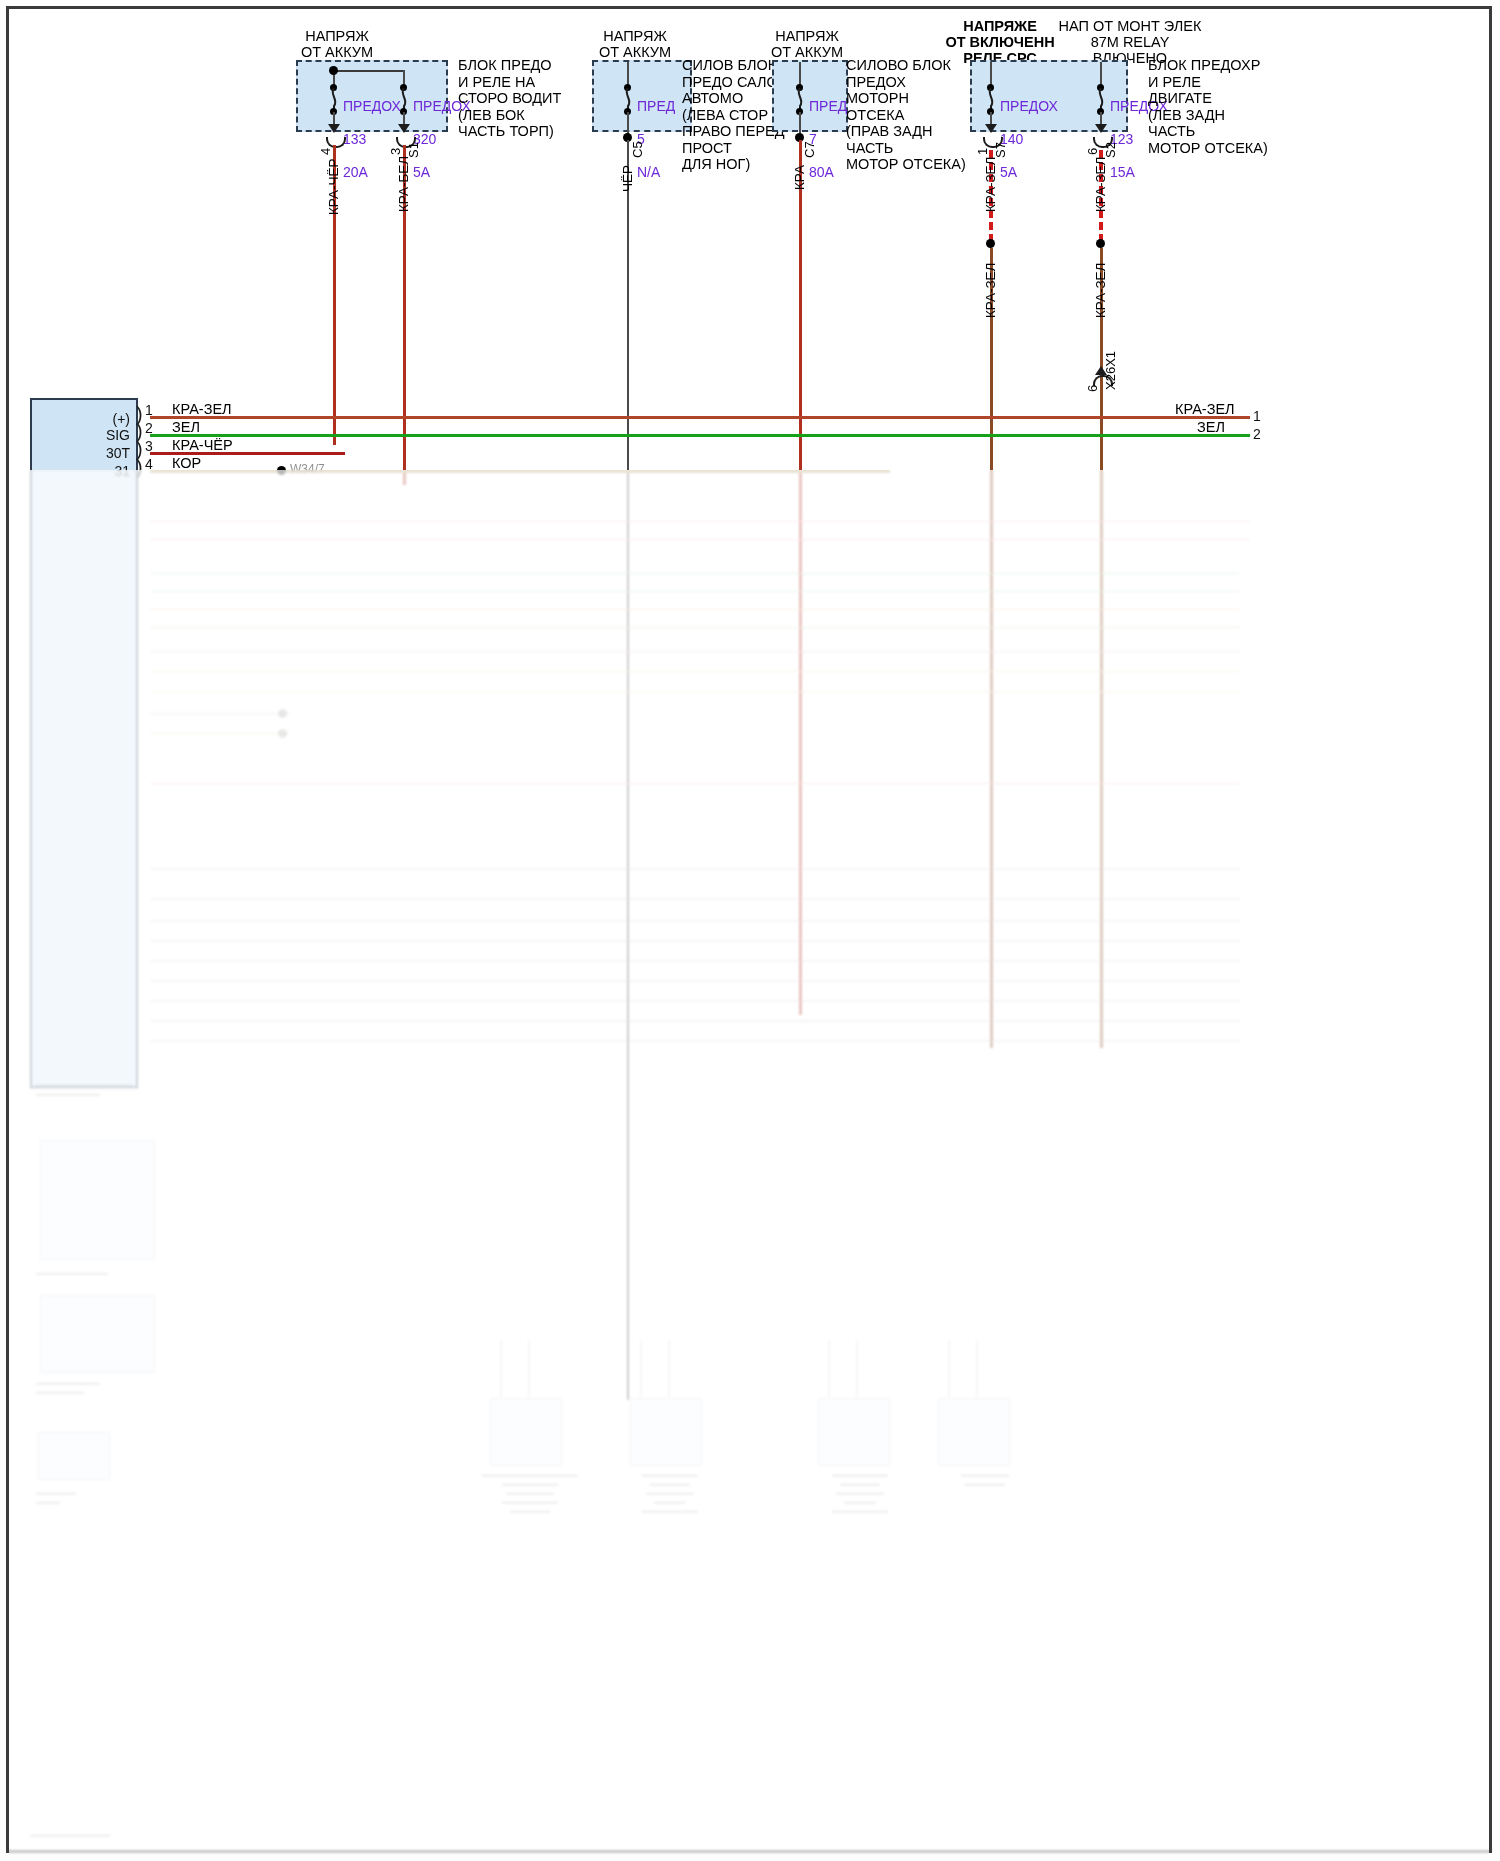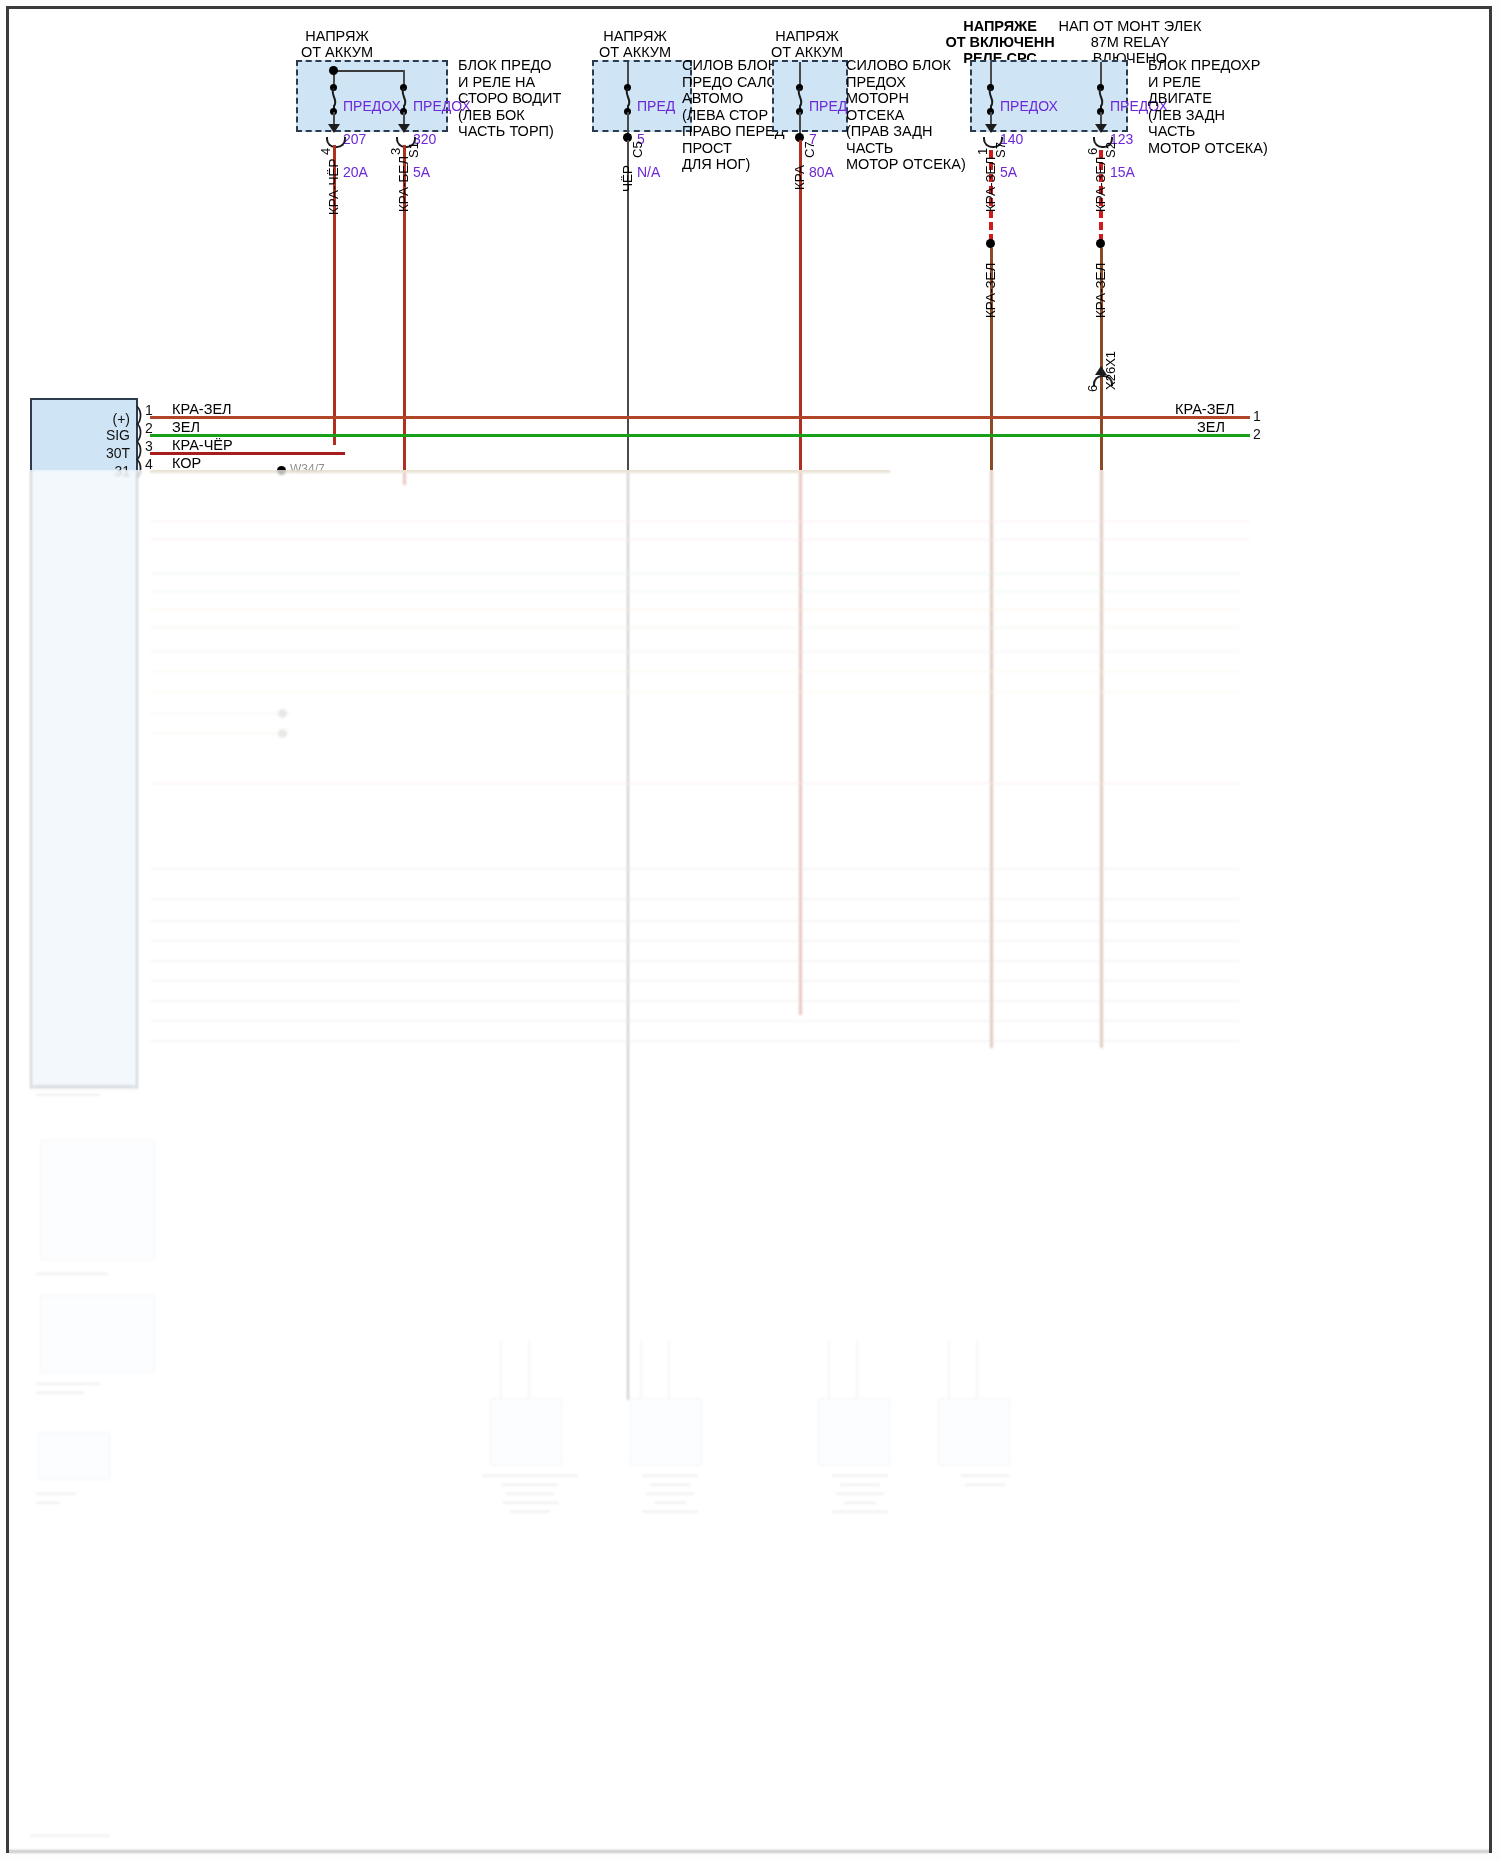--- a/index.html
+++ b/index.html
@@ -114,21 +114,21 @@
   <div class="vline dark" style="left:333px;top:78px;height:10px;"></div>
   <div class="dot sm" style="left:330px;top:84px;"></div>
   <svg class="squig" style="left:328px;top:88px;" viewBox="0 0 12 26">
     <path d="M6 0 C 1 6, 11 12, 6 18 L6 26" stroke="#1c1c1c" stroke-width="2" fill="none"></path>
   </svg>
   <div class="dot sm" style="left:330px;top:108px;"></div>
   <div class="vline dark" style="left:333px;top:112px;height:14px;"></div>
   <div class="arrowdown" style="left:328px;top:124px;"></div>
   <div class="fuse-label" style="left:343px;top:81px;">
     <span>ПРЕДОХ</span><br>
-    <span>207</span><br>
+    <span>133</span><br>
     <span>20A</span>
   </div>
 
   <div class="vline dark" style="left:403px;top:78px;height:10px;"></div>
   <div class="dot sm" style="left:400px;top:84px;"></div>
   <svg class="squig" style="left:398px;top:88px;" viewBox="0 0 12 26">
     <path d="M6 0 C 1 6, 11 12, 6 18 L6 26" stroke="#1c1c1c" stroke-width="2" fill="none"></path>
   </svg>
   <div class="dot sm" style="left:400px;top:108px;"></div>
   <div class="vline dark" style="left:403px;top:112px;height:14px;"></div>

